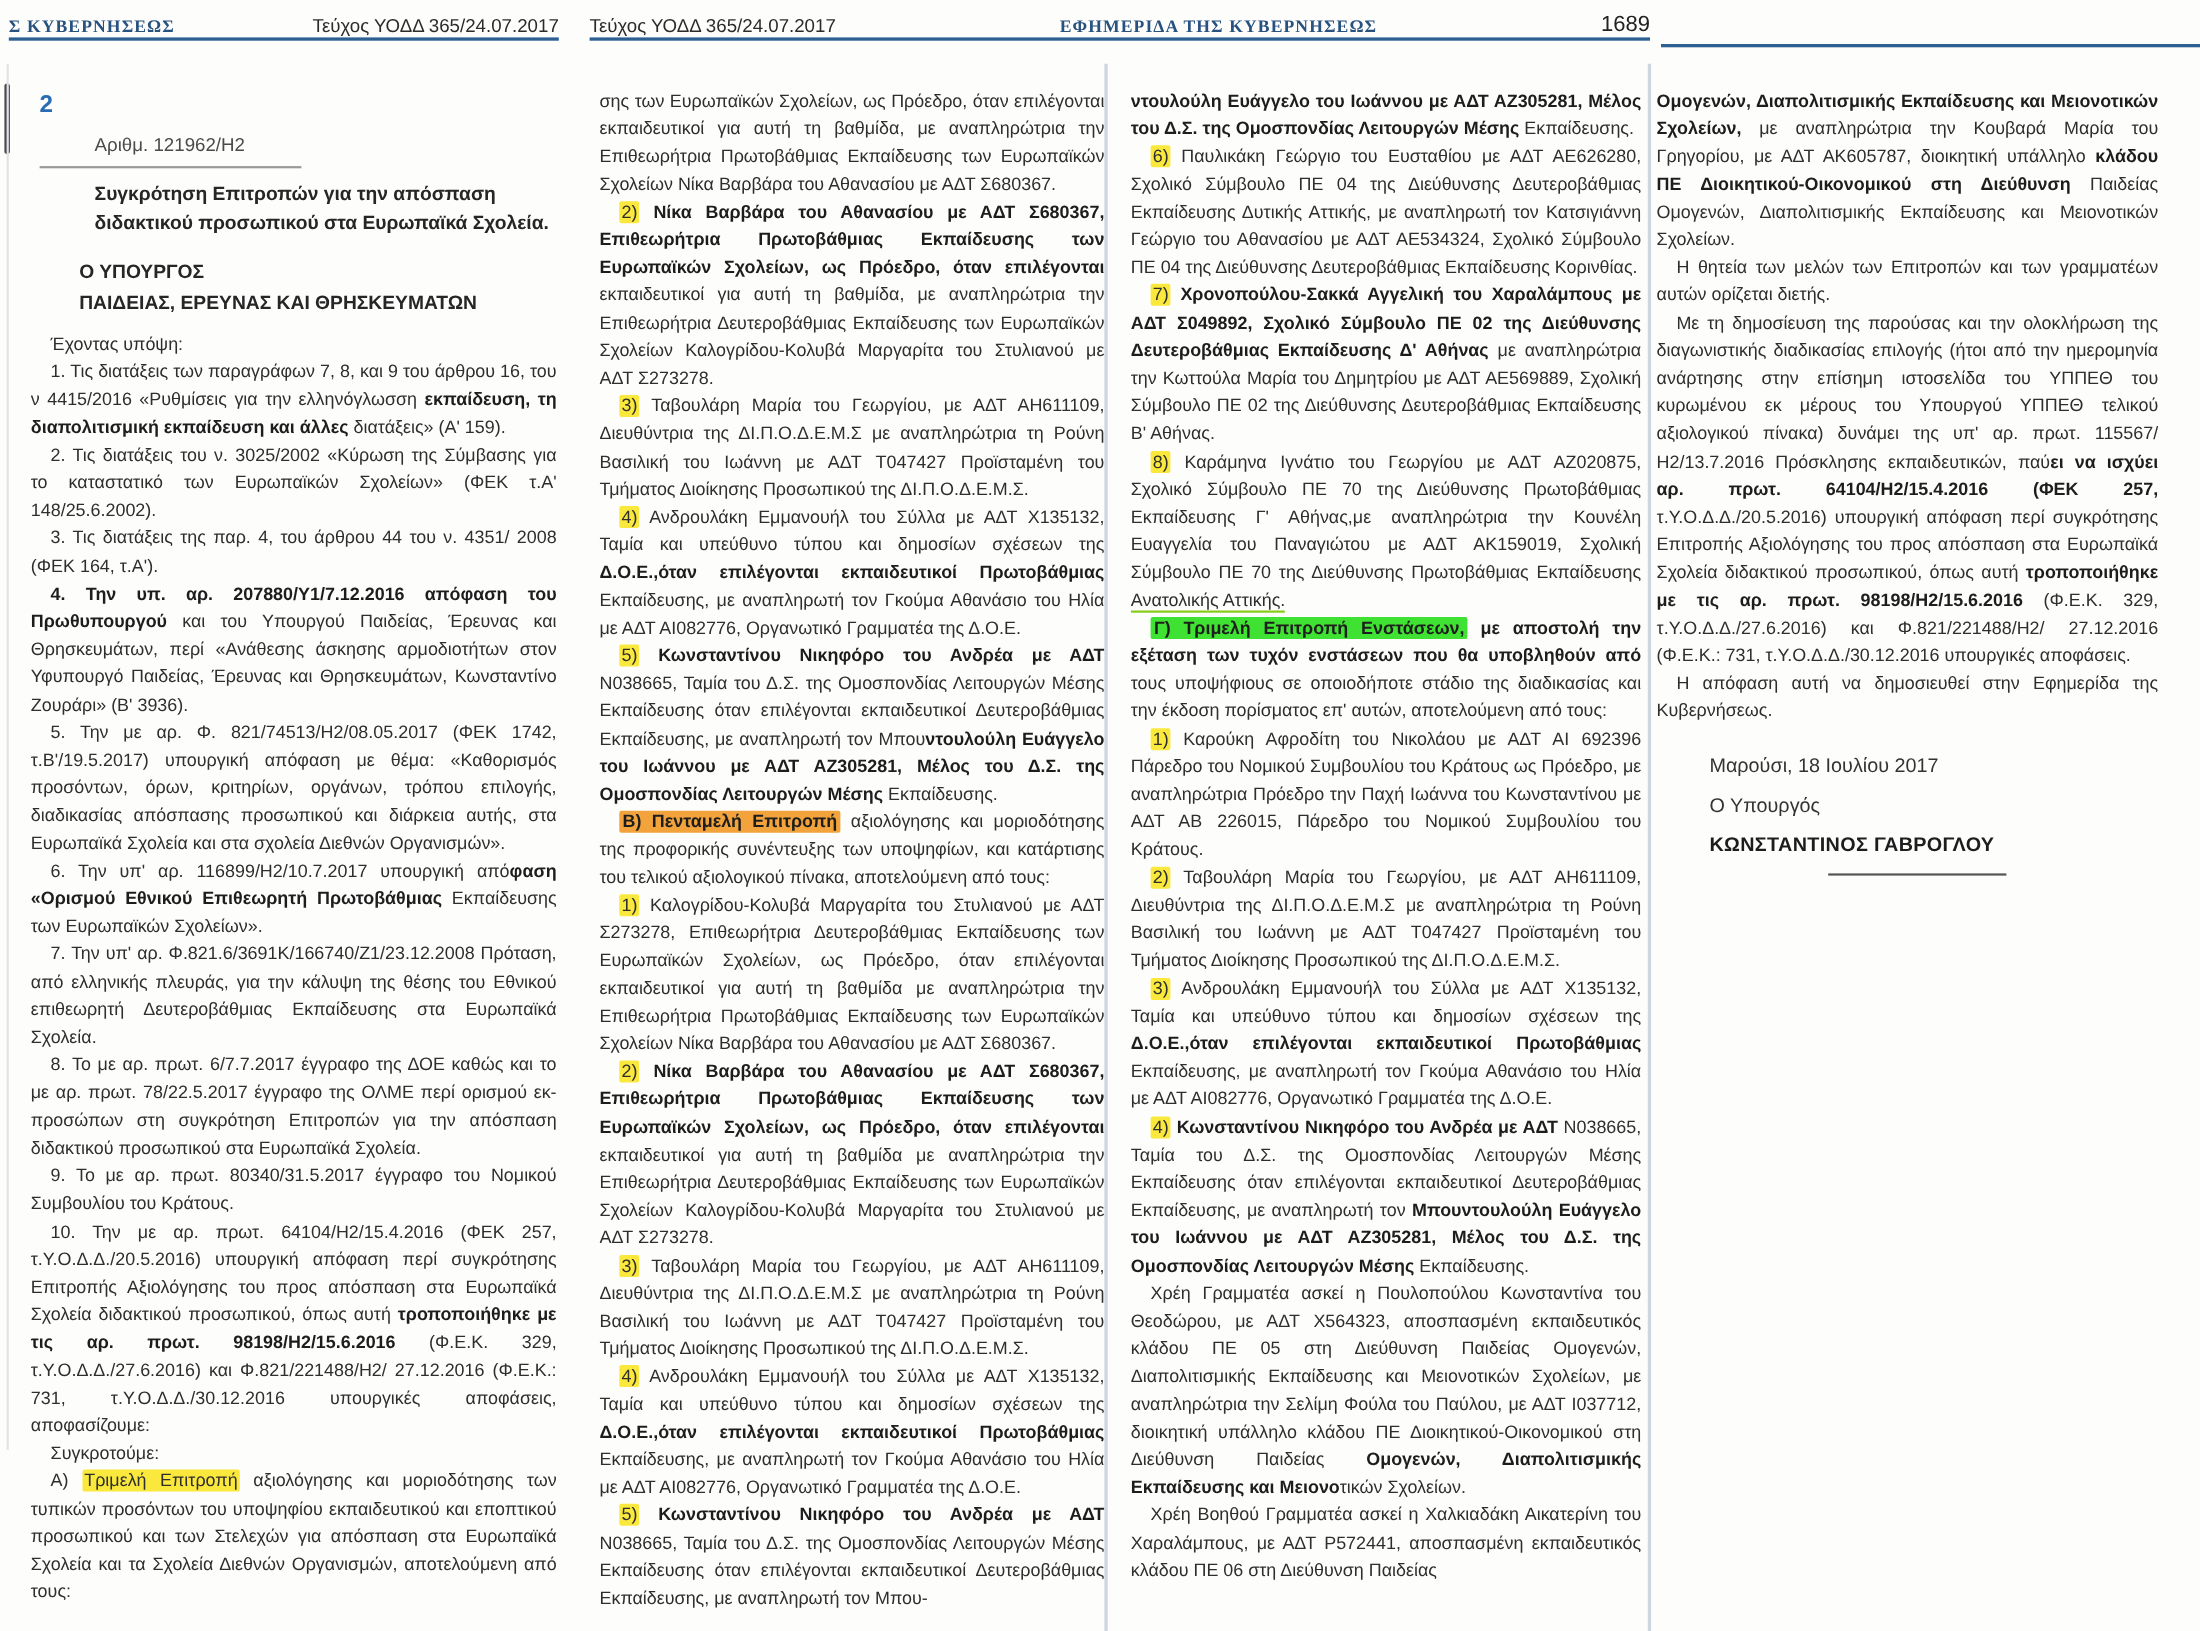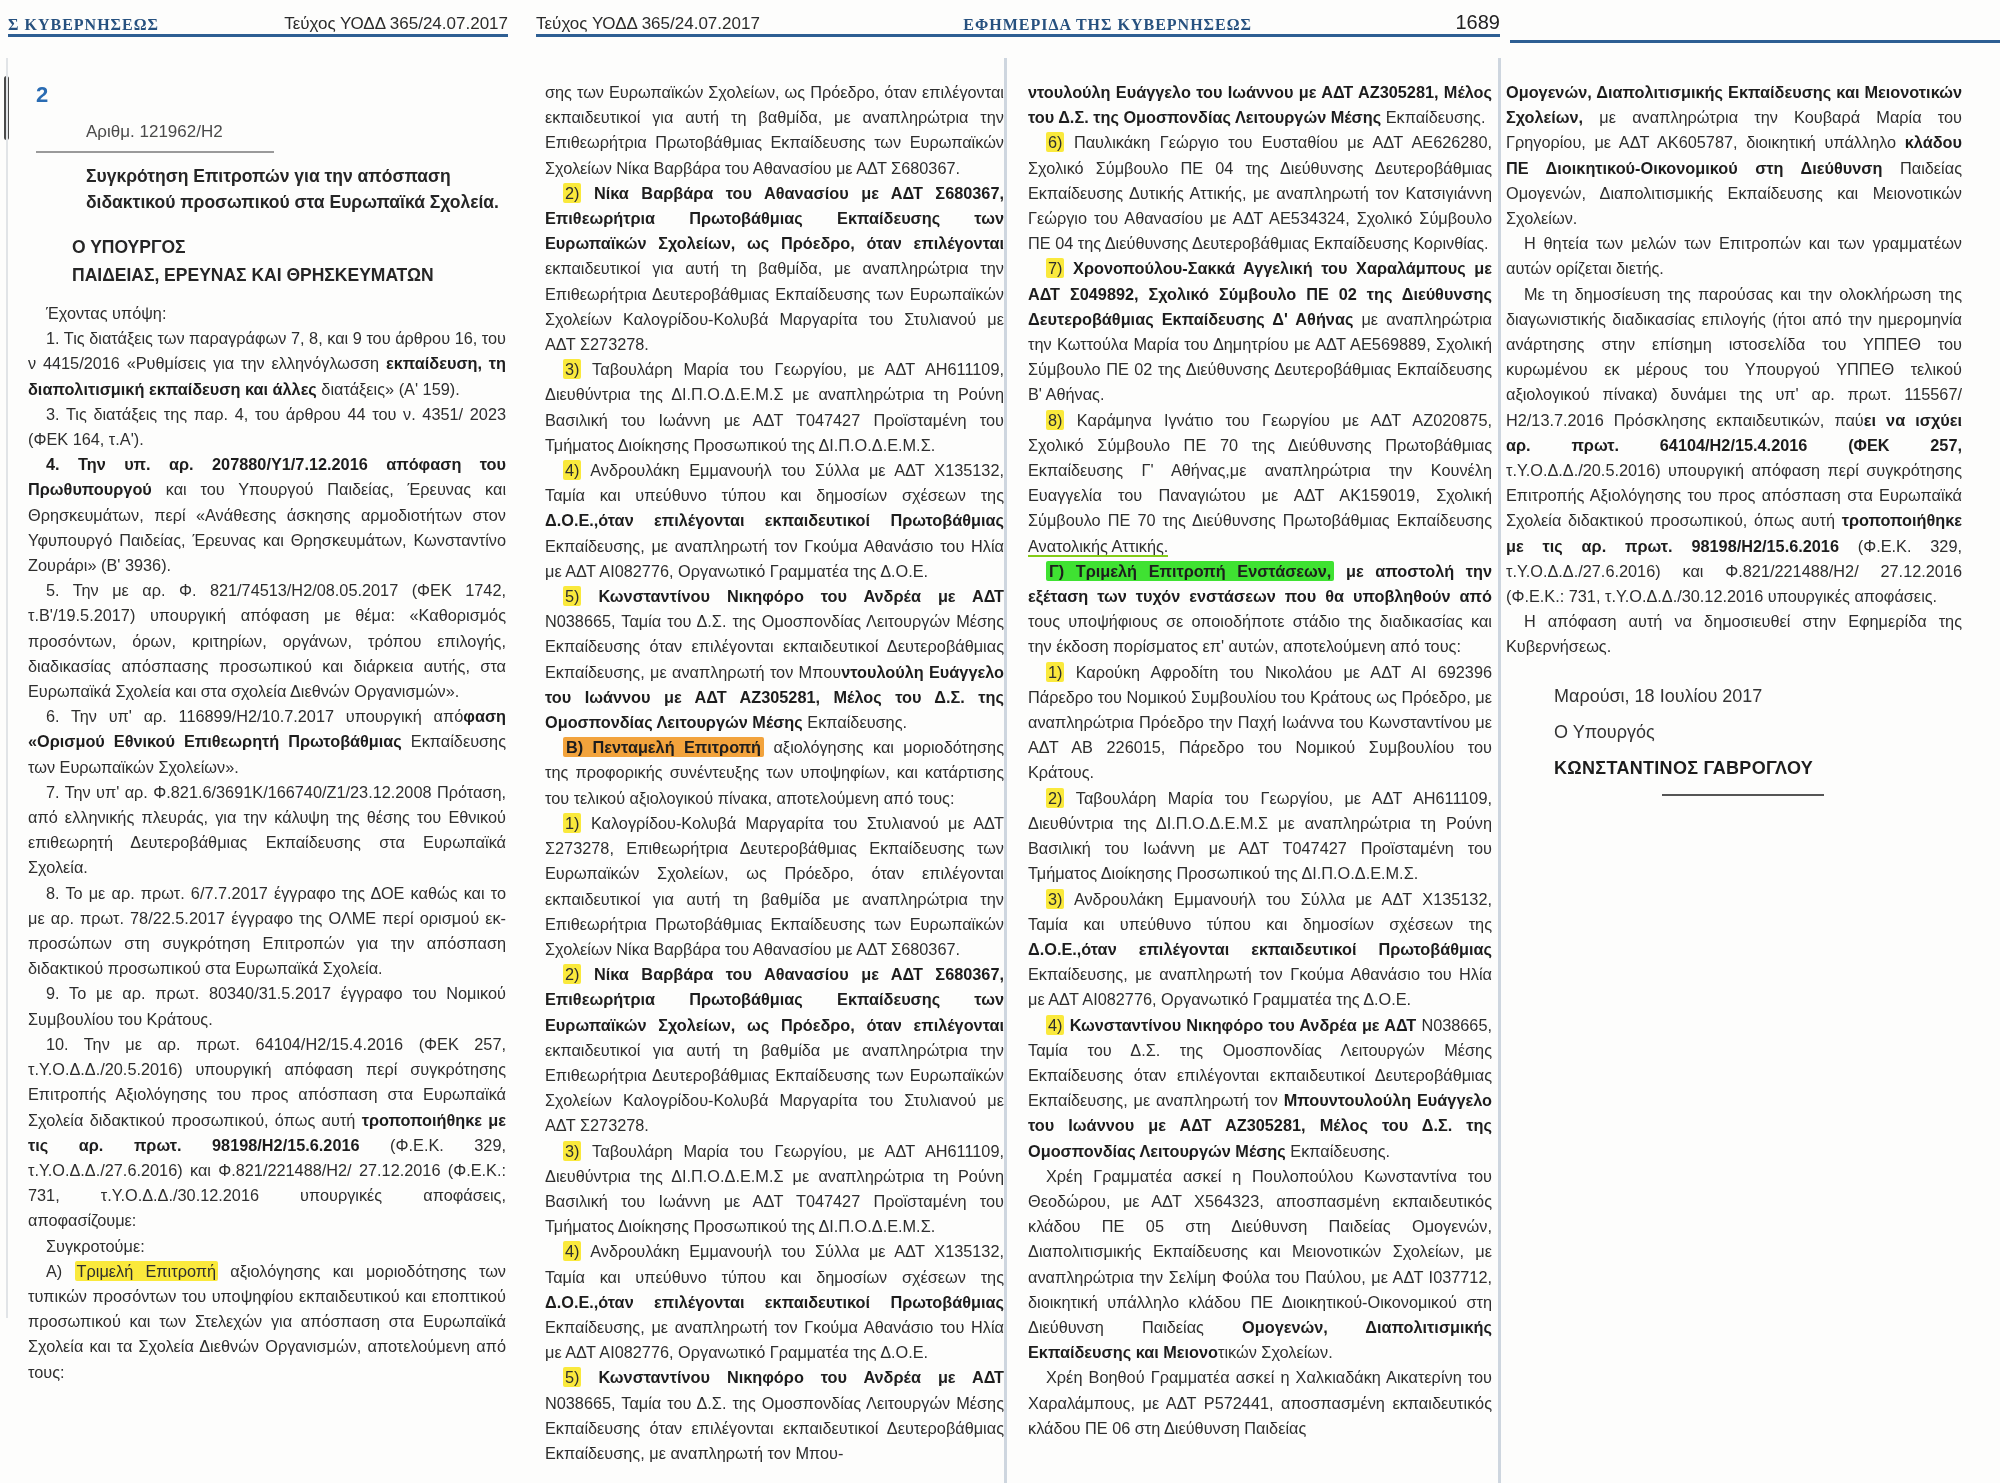--- a/index.html
+++ b/index.html
@@ -71,21 +71,22 @@
     <div class="doc-num">Αριθμ. 121962/Η2</div>
     <div class="doc-rule"></div>
     <div class="subject">Συγκρότηση Επιτροπών για την απόσπαση διδακτικού προσωπικού στα Ευρωπαϊκά Σχολεία.</div>
     <div class="issuer">
       <div>Ο ΥΠΟΥΡΓΟΣ</div>
       <div>ΠΑΙΔΕΙΑΣ, ΕΡΕΥΝΑΣ ΚΑΙ ΘΡΗΣΚΕΥΜΑΤΩΝ</div>
     </div>
     <div class="paras">
         <p class="para"><span>Έχοντας υπόψη:</span></p>
         <p class="para"><span>1. Τις διατάξεις των παραγράφων 7, 8, και 9 του άρθρου 16, του ν 4415/2016 «Ρυθμίσεις για την ελληνόγλωσση </span><span class="b">εκπαίδευση, τη διαπολιτισμική εκπαίδευση και άλλες</span><span> διατάξεις» (Α' 159).</span></p>
-        <p class="para"><span>3. Τις διατάξεις της παρ. 4, του άρθρου 44 του ν. 4351/ 2023 (ΦΕΚ 164, τ.Α').</span></p>
+        <p class="para"><span>2. Τις διατάξεις του ν. 3025/2002 «Κύρωση της Σύμβασης για το καταστατικό των Ευρωπαϊκών Σχολείων» (ΦΕΚ τ.Α' 148/25.6.2002).</span></p>
+        <p class="para"><span>3. Τις διατάξεις της παρ. 4, του άρθρου 44 του ν. 4351/ 2008 (ΦΕΚ 164, τ.Α').</span></p>
         <p class="para"><span class="b">4. Την υπ. αρ. 207880/Υ1/7.12.2016 απόφαση του Πρωθυπουργού</span><span> και του Υπουργού Παιδείας, Έρευνας και Θρησκευμάτων, περί «Ανάθεσης άσκησης αρμοδιοτήτων στον Υφυπουργό Παιδείας, Έρευνας και Θρησκευμάτων, Κωνσταντίνο Ζουράρι» (Β' 3936).</span></p>
         <p class="para"><span>5. Την με αρ. Φ. 821/74513/Η2/08.05.2017 (ΦΕΚ 1742, τ.Β'/19.5.2017) υπουργική απόφαση με θέμα: «Καθορισμός προσόντων, όρων, κριτηρίων, οργάνων, τρόπου επιλογής, διαδικασίας απόσπασης προσωπικού και διάρκεια αυτής, στα Ευρωπαϊκά Σχολεία και στα σχολεία Διεθνών Οργανισμών».</span></p>
         <p class="para"><span>6. Την υπ' αρ. 116899/Η2/10.7.2017 υπουργική από</span><span class="b">φαση «Ορισμού Εθνικού Επιθεωρητή Πρωτοβάθμιας</span><span> Εκπαίδευσης των Ευρωπαϊκών Σχολείων».</span></p>
         <p class="para"><span>7. Την υπ' αρ. Φ.821.6/3691Κ/166740/Ζ1/23.12.2008 Πρόταση, από ελληνικής πλευράς, για την κάλυψη της θέσης του Εθνικού επιθεωρητή Δευτεροβάθμιας Εκπαίδευσης στα Ευρωπαϊκά Σχολεία.</span></p>
         <p class="para"><span>8. Το με αρ. πρωτ. 6/7.7.2017 έγγραφο της ΔΟΕ καθώς και το με αρ. πρωτ. 78/22.5.2017 έγγραφο της ΟΛΜΕ περί ορισμού εκ-προσώπων στη συγκρότηση Επιτροπών για την απόσπαση διδακτικού προσωπικού στα Ευρωπαϊκά Σχολεία.</span></p>
         <p class="para"><span>9. Το με αρ. πρωτ. 80340/31.5.2017 έγγραφο του Νομικού Συμβουλίου του Κράτους.</span></p>
         <p class="para"><span>10. Την με αρ. πρωτ. 64104/Η2/15.4.2016 (ΦΕΚ 257, τ.Υ.Ο.Δ.Δ./20.5.2016) υπουργική απόφαση περί συγκρότησης Επιτροπής Αξιολόγησης του προς απόσπαση στα Ευρωπαϊκά Σχολεία διδακτικού προσωπικού, όπως αυτή </span><span class="b">τροποποιήθηκε με τις αρ. πρωτ. 98198/Η2/15.6.2016</span><span> (Φ.Ε.Κ. 329, τ.Υ.Ο.Δ.Δ./27.6.2016) και Φ.821/221488/Η2/ 27.12.2016 (Φ.Ε.Κ.: 731, τ.Υ.Ο.Δ.Δ./30.12.2016 υπουργικές αποφάσεις, αποφασίζουμε:</span></p>
         <p class="para"><span>Συγκροτούμε:</span></p>
         <p class="para"><span>Α) </span><span class="hl-y">Τριμελή Επιτροπή</span><span> αξιολόγησης και μοριοδότησης των τυπικών προσόντων του υποψηφίου εκπαιδευτικού και εποπτικού προσωπικού και των Στελεχών για απόσπαση στα Ευρωπαϊκά Σχολεία και τα Σχολεία Διεθνών Οργανισμών, αποτελούμενη από τους:</span></p>
       </div>

